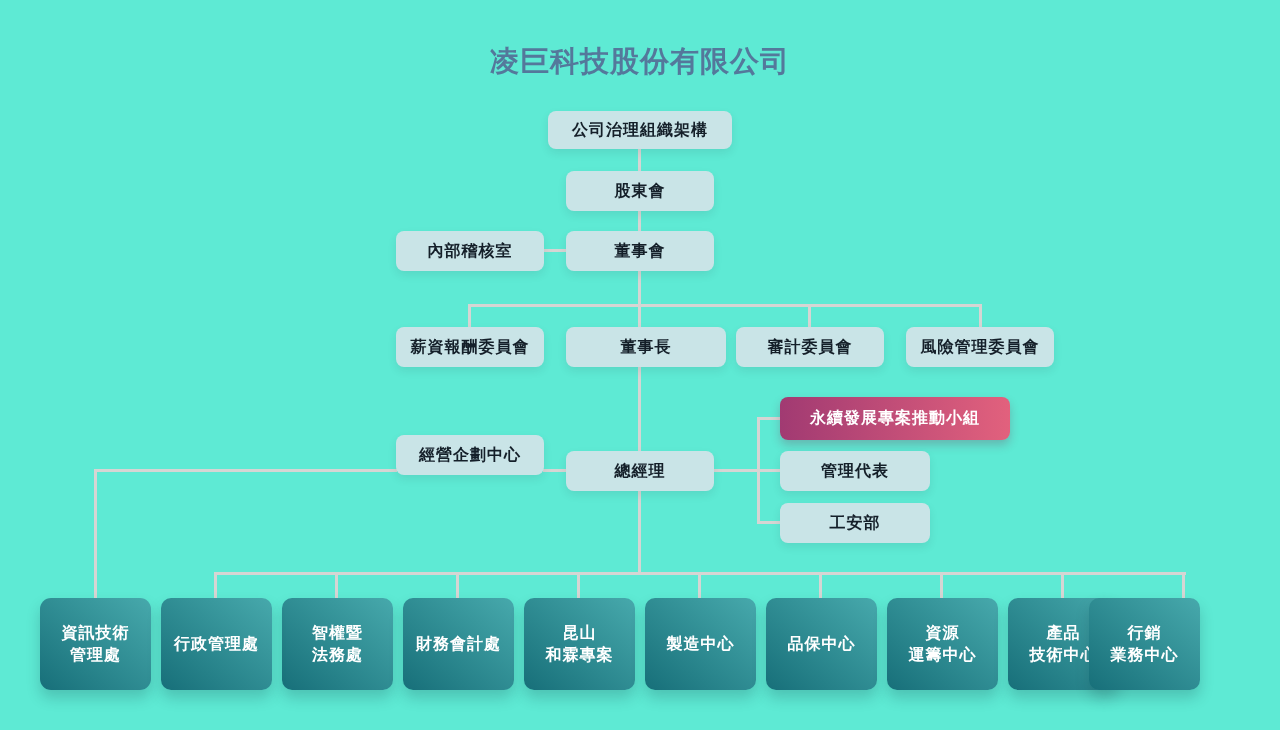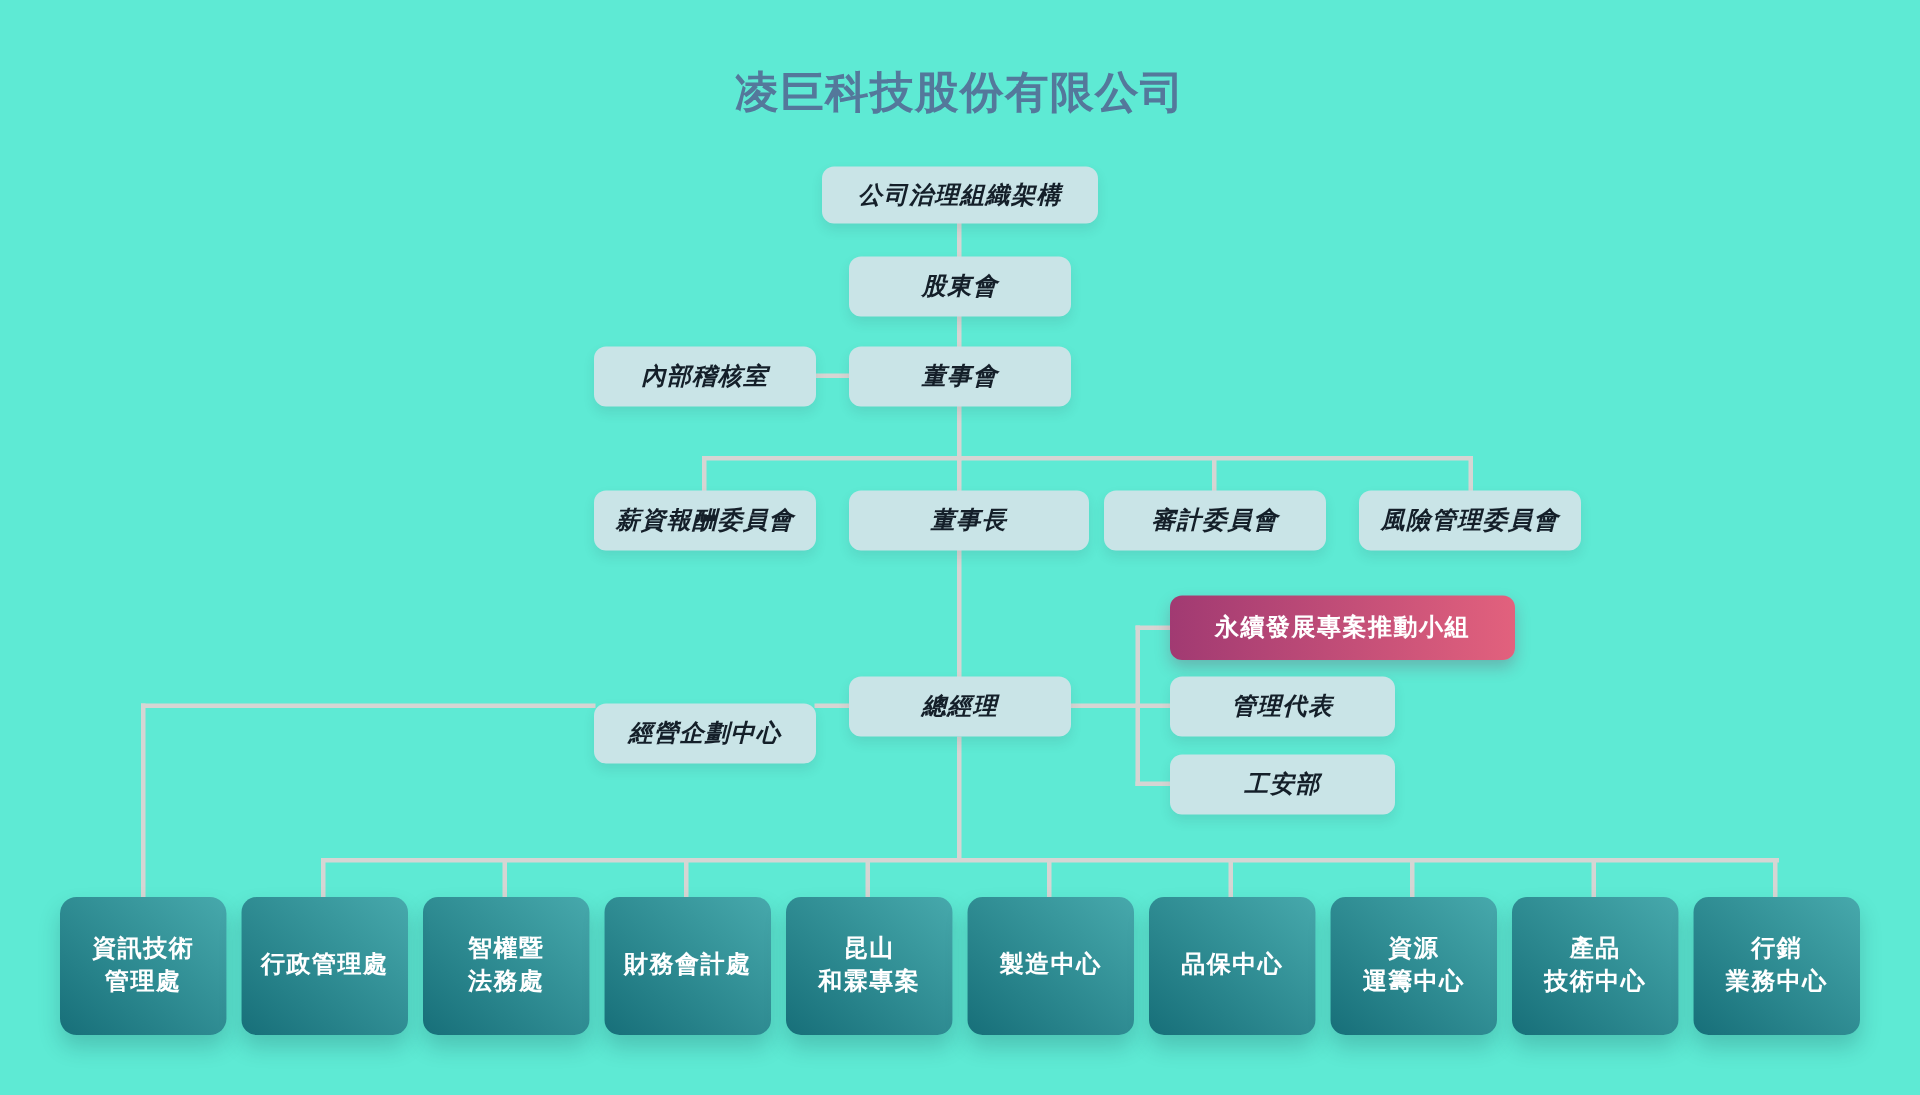--- a/index.html
+++ b/index.html
@@ -10,21 +10,21 @@
   }
   .title{
     position:absolute;left:0;top:42px;width:100%;
     text-align:center;font-size:29px;font-weight:bold;
     color:#54789b;letter-spacing:1px;
   }
   .node{
     position:absolute;display:flex;align-items:center;justify-content:center;
     background:#c9e4e7;color:#141f29;font-size:16px;font-weight:bold;
     border-radius:8px;box-shadow:0 4px 8px rgba(40,60,70,0.10);
-    letter-spacing:1px;text-align:center;font-style:italic;
+    letter-spacing:1px;text-align:center;
   }
   .esg{
     position:absolute;display:flex;align-items:center;justify-content:center;
     background:linear-gradient(to right,#a13a72,#e2617d);
     color:#ffffff;font-size:16px;font-weight:bold;border-radius:8px;
     box-shadow:0 5px 10px rgba(120,30,70,0.25);letter-spacing:1px;
   }
   .dept{
     position:absolute;display:flex;align-items:center;justify-content:center;
     width:111px;height:92px;top:598px;
@@ -76,21 +76,21 @@
   <div class="node" style="left:548px;top:111px;width:184px;height:38px;">公司治理組織架構</div>
   <div class="node" style="left:566px;top:171px;width:148px;height:40px;">股東會</div>
   <div class="node" style="left:396px;top:231px;width:148px;height:40px;">內部稽核室</div>
   <div class="node" style="left:566px;top:231px;width:148px;height:40px;">董事會</div>
 
   <div class="node" style="left:396px;top:327px;width:148px;height:40px;">薪資報酬委員會</div>
   <div class="node" style="left:566px;top:327px;width:160px;height:40px;">董事長</div>
   <div class="node" style="left:736px;top:327px;width:148px;height:40px;">審計委員會</div>
   <div class="node" style="left:906px;top:327px;width:148px;height:40px;">風險管理委員會</div>
 
-  <div class="node" style="left:396px;top:469px;width:148px;height:40px;">經營企劃中心</div>
+  <div class="node" style="left:396px;top:435px;width:148px;height:40px;">經營企劃中心</div>
   <div class="node" style="left:566px;top:451px;width:148px;height:40px;">總經理</div>
   <div class="esg" style="left:780px;top:397px;width:230px;height:43px;">永續發展專案推動小組</div>
   <div class="node" style="left:780px;top:451px;width:150px;height:40px;">管理代表</div>
   <div class="node" style="left:780px;top:503px;width:150px;height:40px;">工安部</div>
 
   <div class="dept" style="left:40px;border-radius:11px;">
       <span class="multiline">資訊技術
 管理處</span>
     </div>
   <div class="dept" style="left:282px;">
@@ -114,18 +114,18 @@
       <span class="multiline">品保中心</span>
     </div>
   <div class="dept" style="left:887px;">
       <span class="multiline">資源
 運籌中心</span>
     </div>
   <div class="dept" style="left:1008px;">
       <span class="multiline">產品
 技術中心</span>
     </div>
-  <div class="dept" style="left:1129px;">
+  <div class="dept" style="left:1089px;">
       <span class="multiline">行銷
 業務中心</span>
     </div>
 
 </div>
 
 </body></html>

